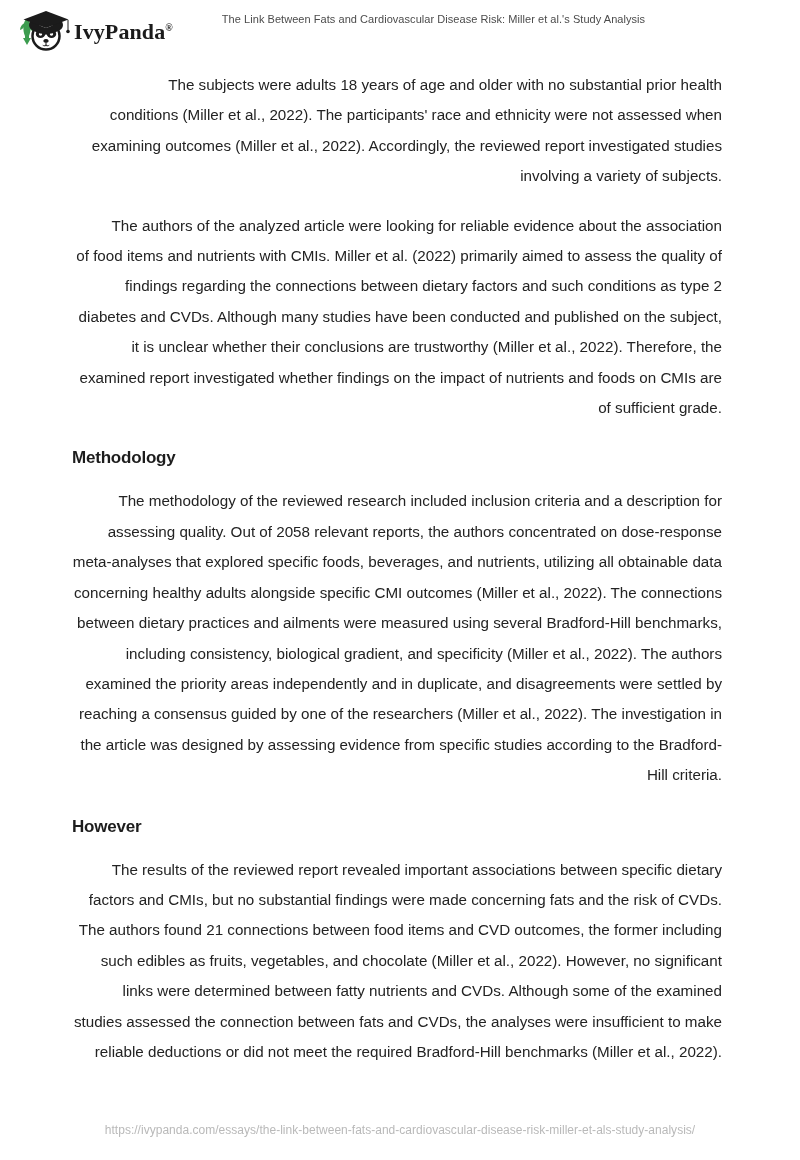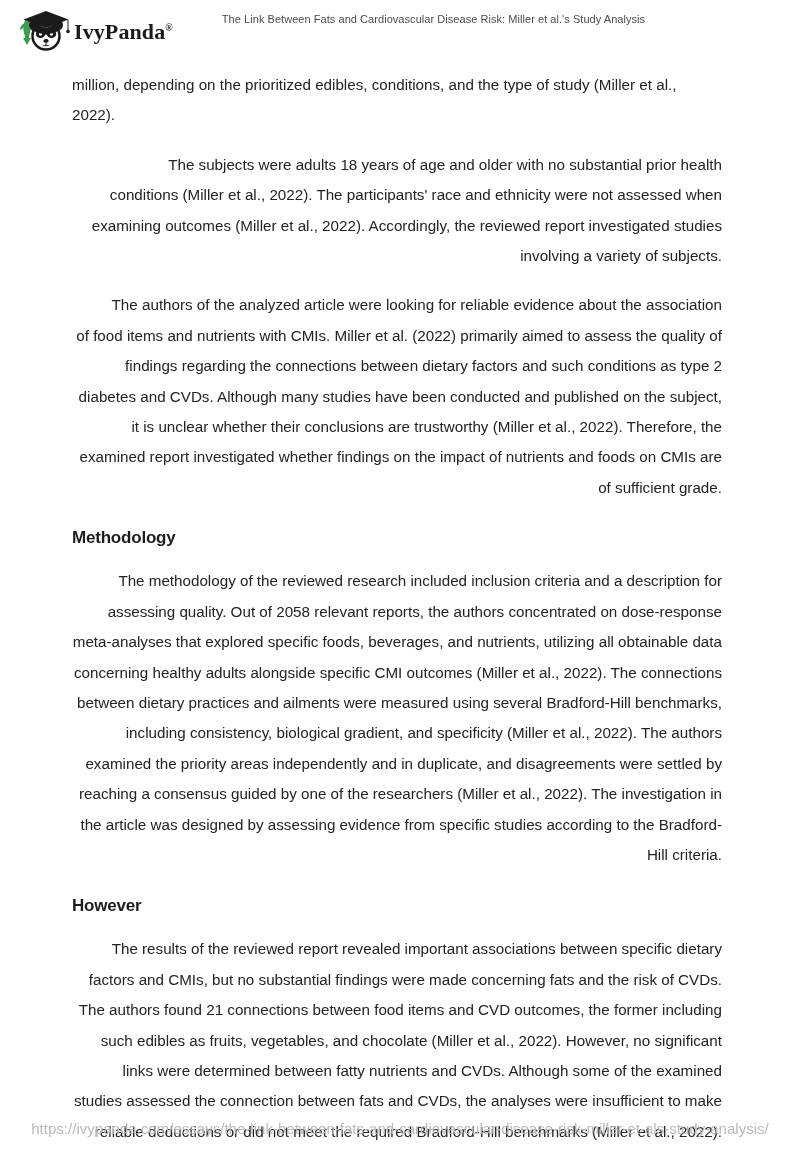--- a/index.html
+++ b/index.html
@@ -112,21 +112,21 @@
 
   
   .footer {
     position: absolute;
     left: 0;
     bottom: 22px;
     width: 800px;
     text-align: center;
   }
   .footer-url {
-    font-size: 15px;
+    font-size: 12px;
     color: #b9b9b9;
     font-family: "Liberation Sans", sans-serif;
     letter-spacing: 0.02px;
     word-break: break-all;
     text-align: center;
   }
 </style>
 </head>
 <body>
 
@@ -177,21 +177,20 @@
         </svg>
       </span>
       <span class="brand-name"><span>IvyPanda</span><span class="reg">®</span></span>
     </div>
 
     <div class="doc-title">The Link Between Fats and Cardiovascular Disease Risk: Miller et al.'s Study Analysis</div>
   </div>
 
   <div class="content">
 
-    <p class="para">million, depending on the prioritized edibles, conditions, and the type of study (Miller et al., 2022).</p>
 
     <p class="para indent">The subjects were adults 18 years of age and older with no substantial prior health conditions (Miller et al., 2022). The participants' race and ethnicity were not assessed when examining outcomes (Miller et al., 2022). Accordingly, the reviewed report investigated studies involving a variety of subjects.</p>
 
     <p class="para indent">The authors of the analyzed article were looking for reliable evidence about the association of food items and nutrients with CMIs. Miller et al. (2022) primarily aimed to assess the quality of findings regarding the connections between dietary factors and such conditions as type 2 diabetes and CVDs. Although many studies have been conducted and published on the subject, it is unclear whether their conclusions are trustworthy (Miller et al., 2022). Therefore, the examined report investigated whether findings on the impact of nutrients and foods on CMIs are of sufficient grade.</p>
 
     <h2 class="section first">Methodology</h2>
 
     <p class="para indent">The methodology of the reviewed research included inclusion criteria and a description for assessing quality. Out of 2058 relevant reports, the authors concentrated on dose-response meta-analyses that explored specific foods, beverages, and nutrients, utilizing all obtainable data concerning healthy adults alongside specific CMI outcomes (Miller et al., 2022). The connections between dietary practices and ailments were measured using several Bradford-Hill benchmarks, including consistency, biological gradient, and specificity (Miller et al., 2022). The authors examined the priority areas independently and in duplicate, and disagreements were settled by reaching a consensus guided by one of the researchers (Miller et al., 2022). The investigation in the article was designed by assessing evidence from specific studies according to the Bradford-Hill criteria.</p>
 
     <h2 class="section">However</h2>

